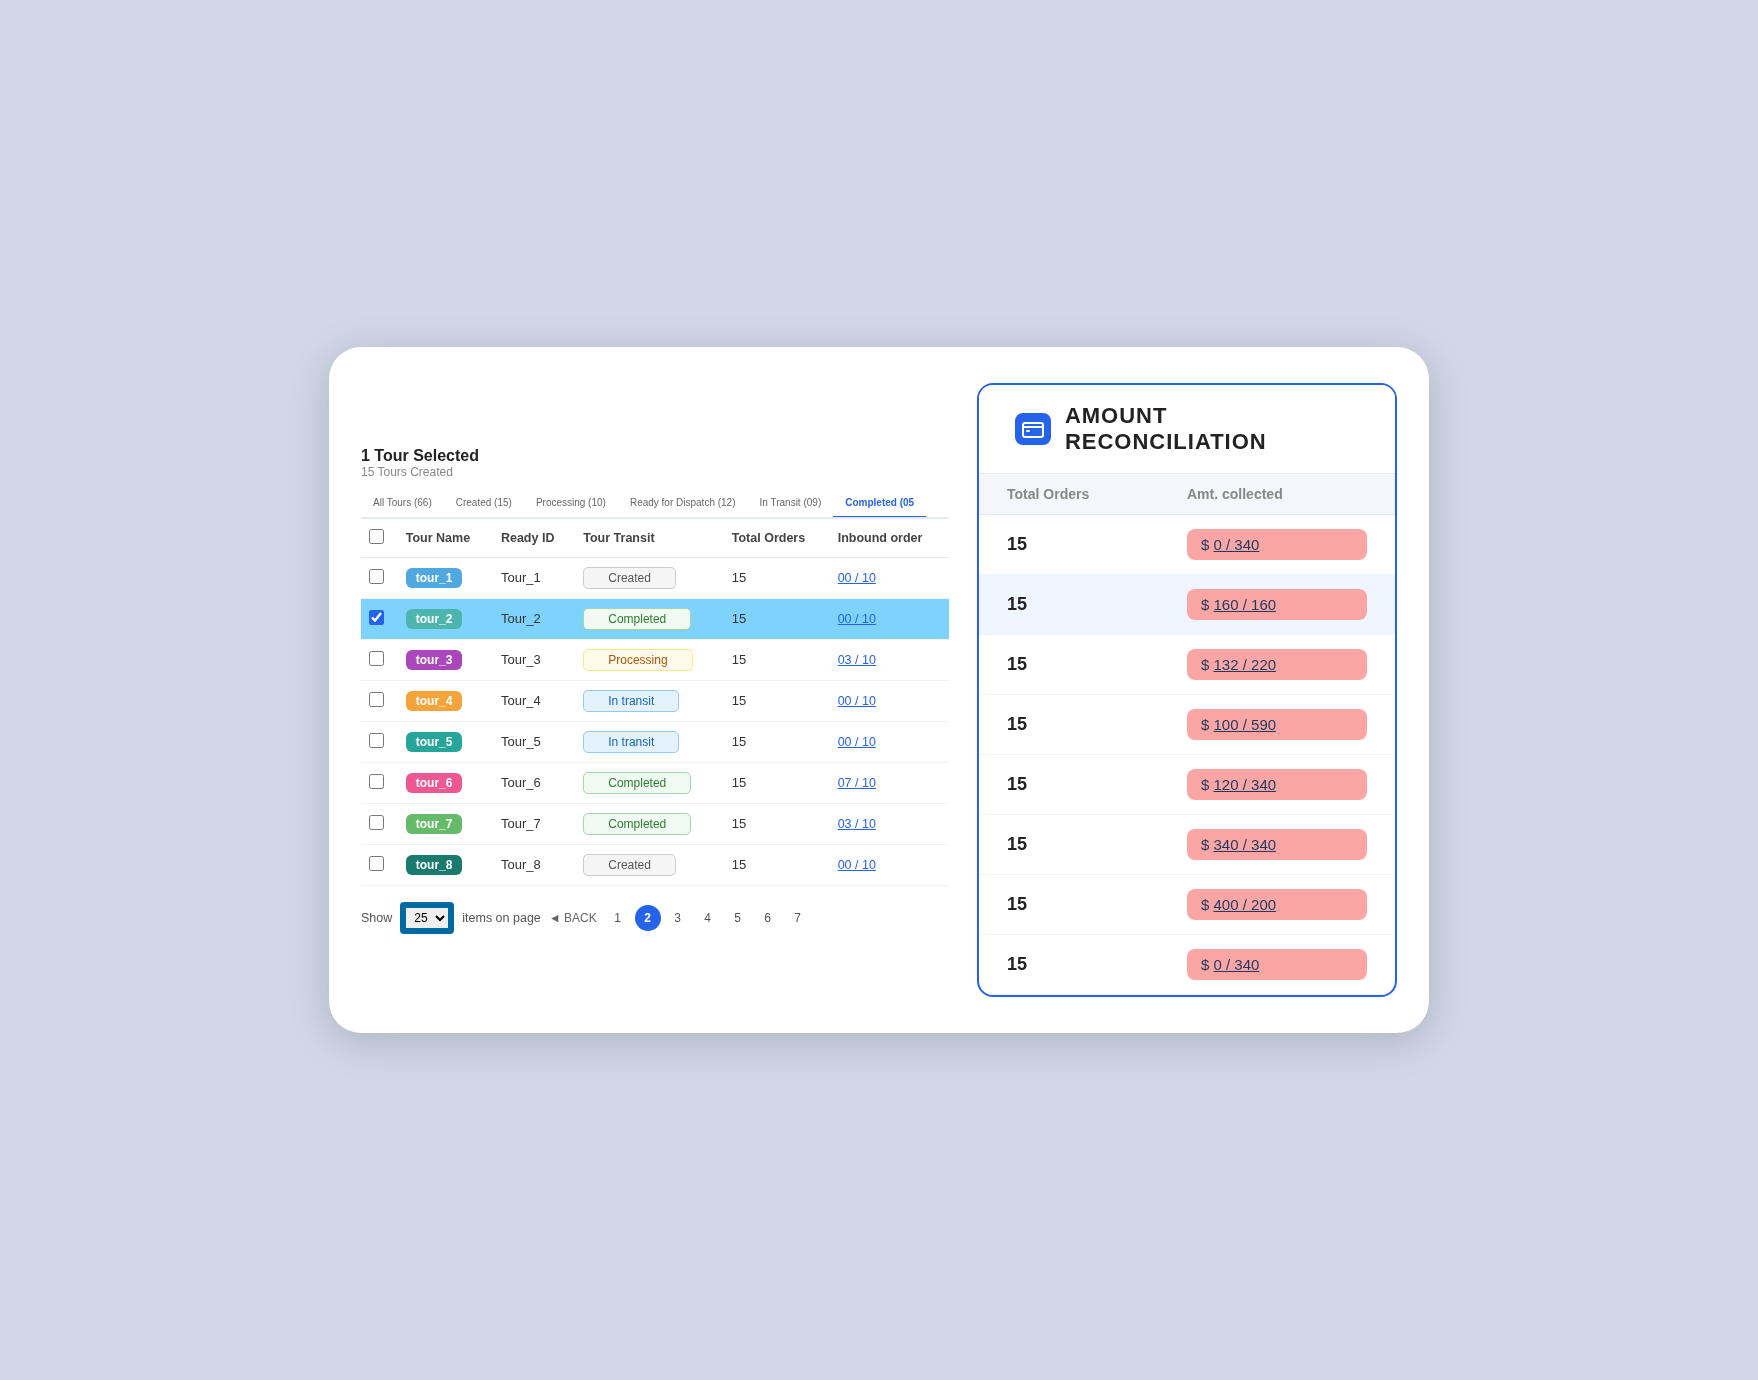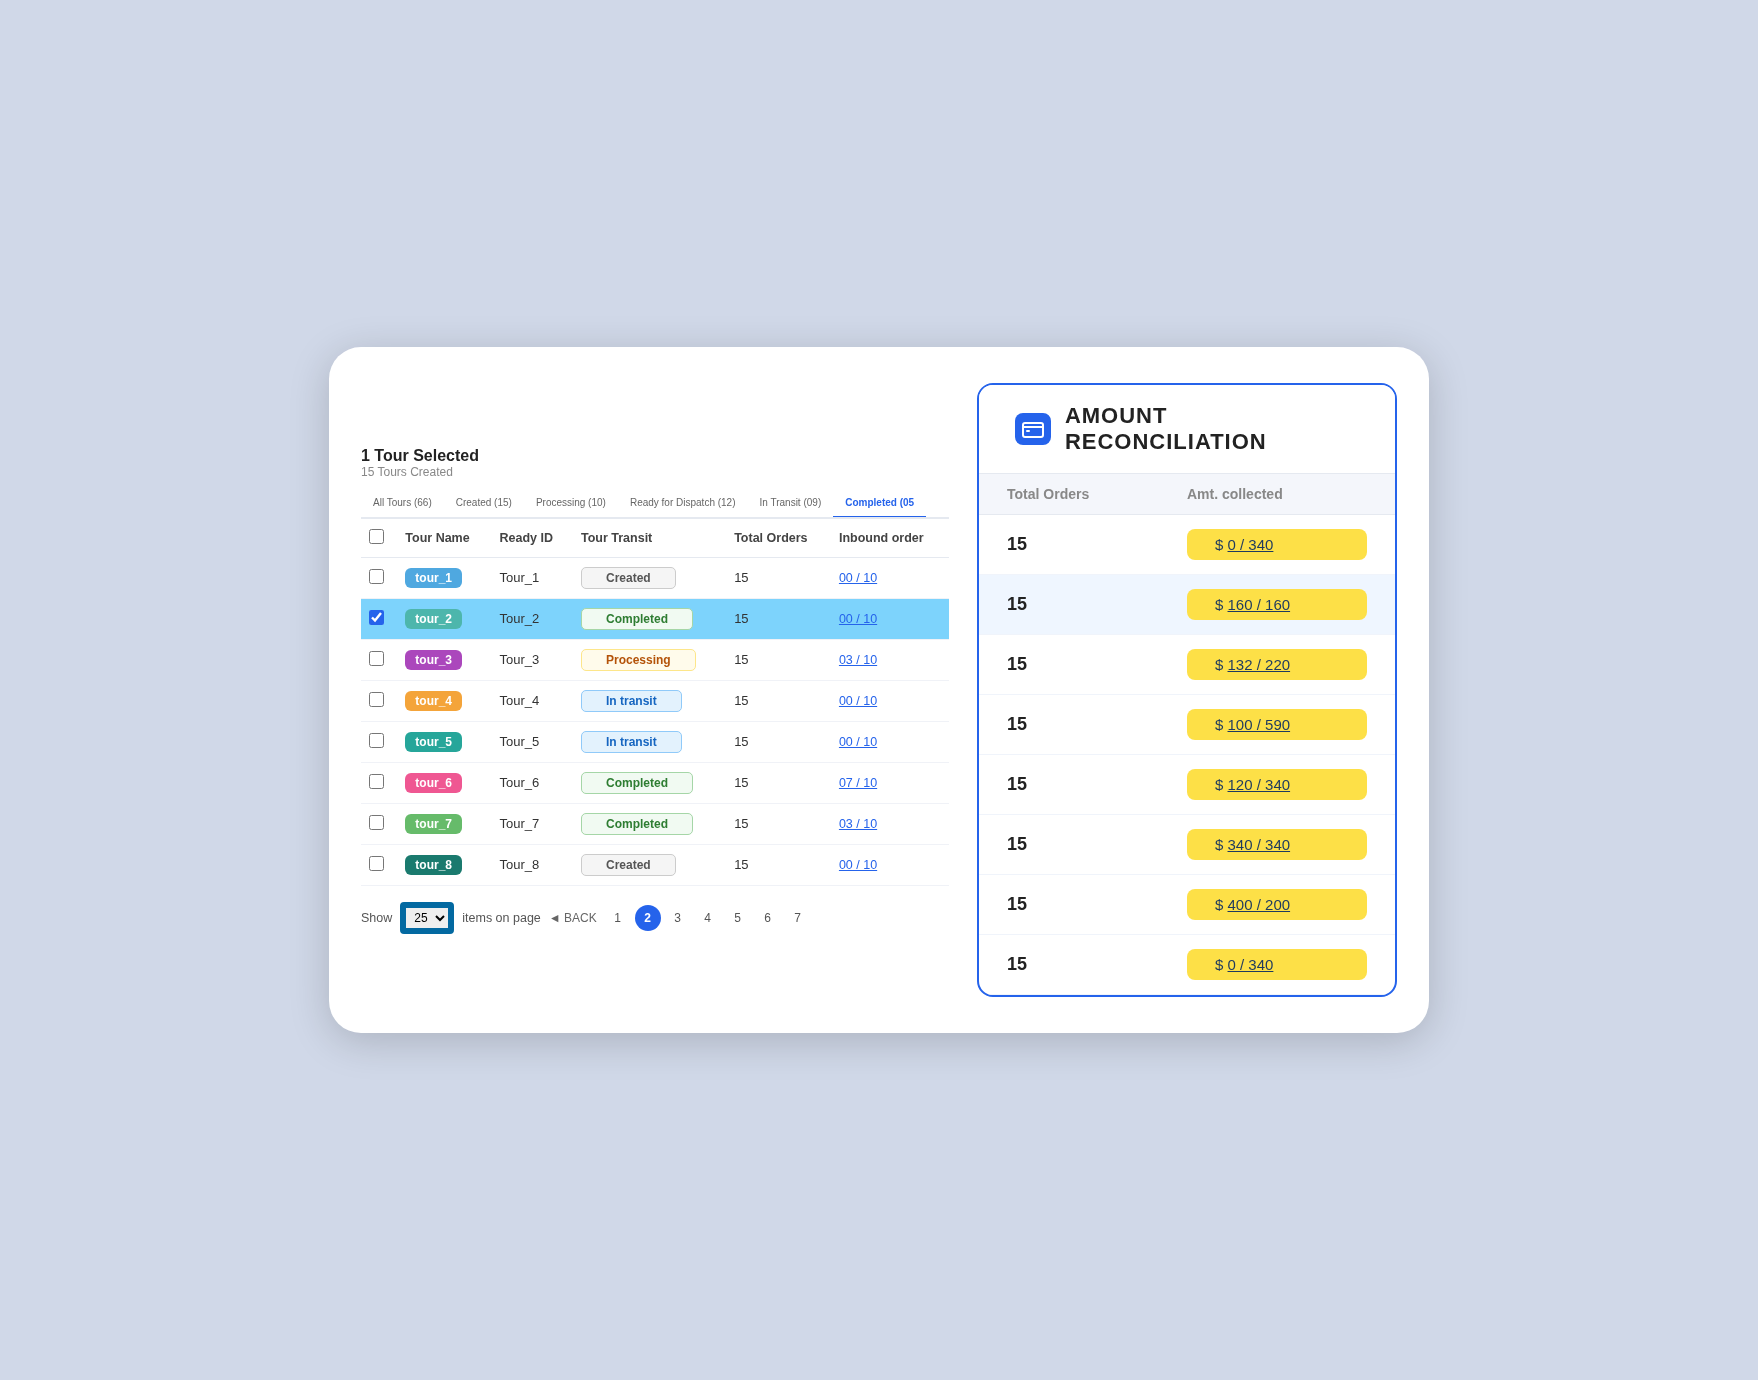--- a/index.html
+++ b/index.html
@@ -103,21 +103,21 @@
       border-radius: 6px;
       font-size: 12px;
       font-weight: 600;
       color: #fff;
     }
     .status-badge {
       display: inline-block;
       padding: 3px 24px;
       border-radius: 5px;
       font-size: 12px;
-      font-weight: 700;
+      font-weight: 400;
       border: 1px solid #ccc;
     }
     .status-created { color: #555; border-color: #ccc; background: #f5f5f5; }
     .status-completed { color: #2e7d32; border-color: #a5d6a7; background: #f1faf2; }
     .status-processing { color: #b45309; border-color: #fde68a; background: #fffbeb; }
     .status-intransit { color: #1565c0; border-color: #90caf9; background: #e3f2fd; }
     .inbound-link {
       color: #2563eb;
       text-decoration: underline;
       cursor: pointer;
@@ -219,23 +219,23 @@
     }
     .recon-row.highlighted {
       background: #eff6ff;
     }
     .recon-orders {
       font-size: 18px;
       font-weight: 600;
       color: #222;
     }
     .recon-amount {
-      background: #fde047;
+      background: #fca5a5;
       border-radius: 8px;
-      padding: 7px 28px;
+      padding: 7px 14px;
       font-size: 15px;
       font-weight: 500;
       color: #1e3a5f;
     }
     .recon-amount span.amount-val {
       text-decoration: underline;
     }
     
     ::-webkit-scrollbar { width: 4px; height: 4px; }
     ::-webkit-scrollbar-thumb { background: #ccc; border-radius: 2px; }

